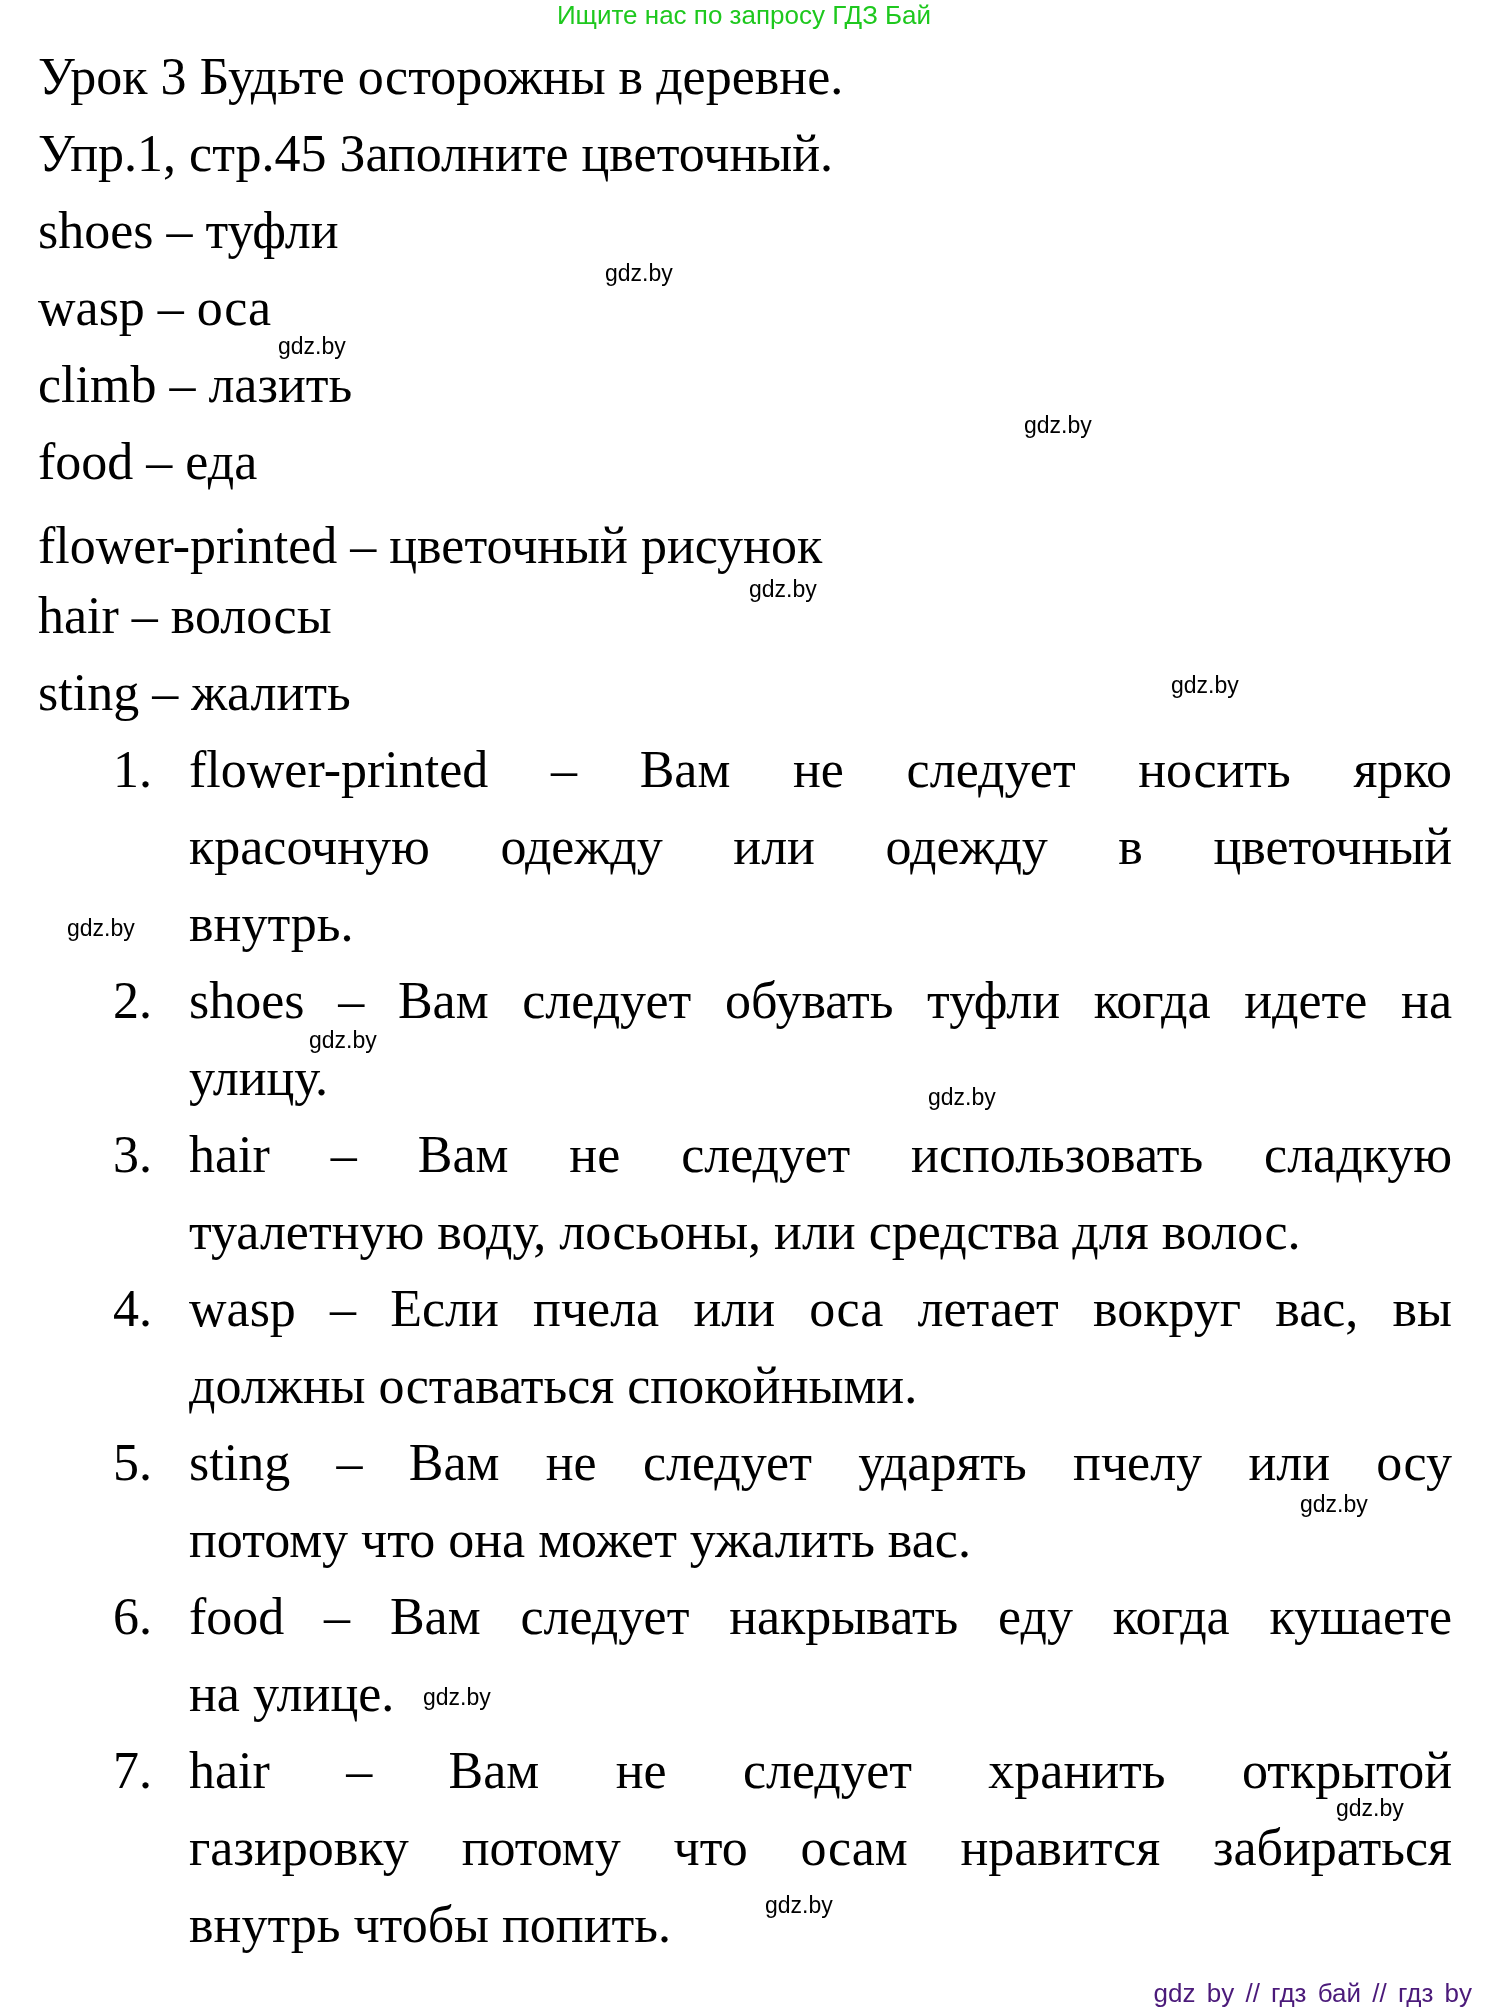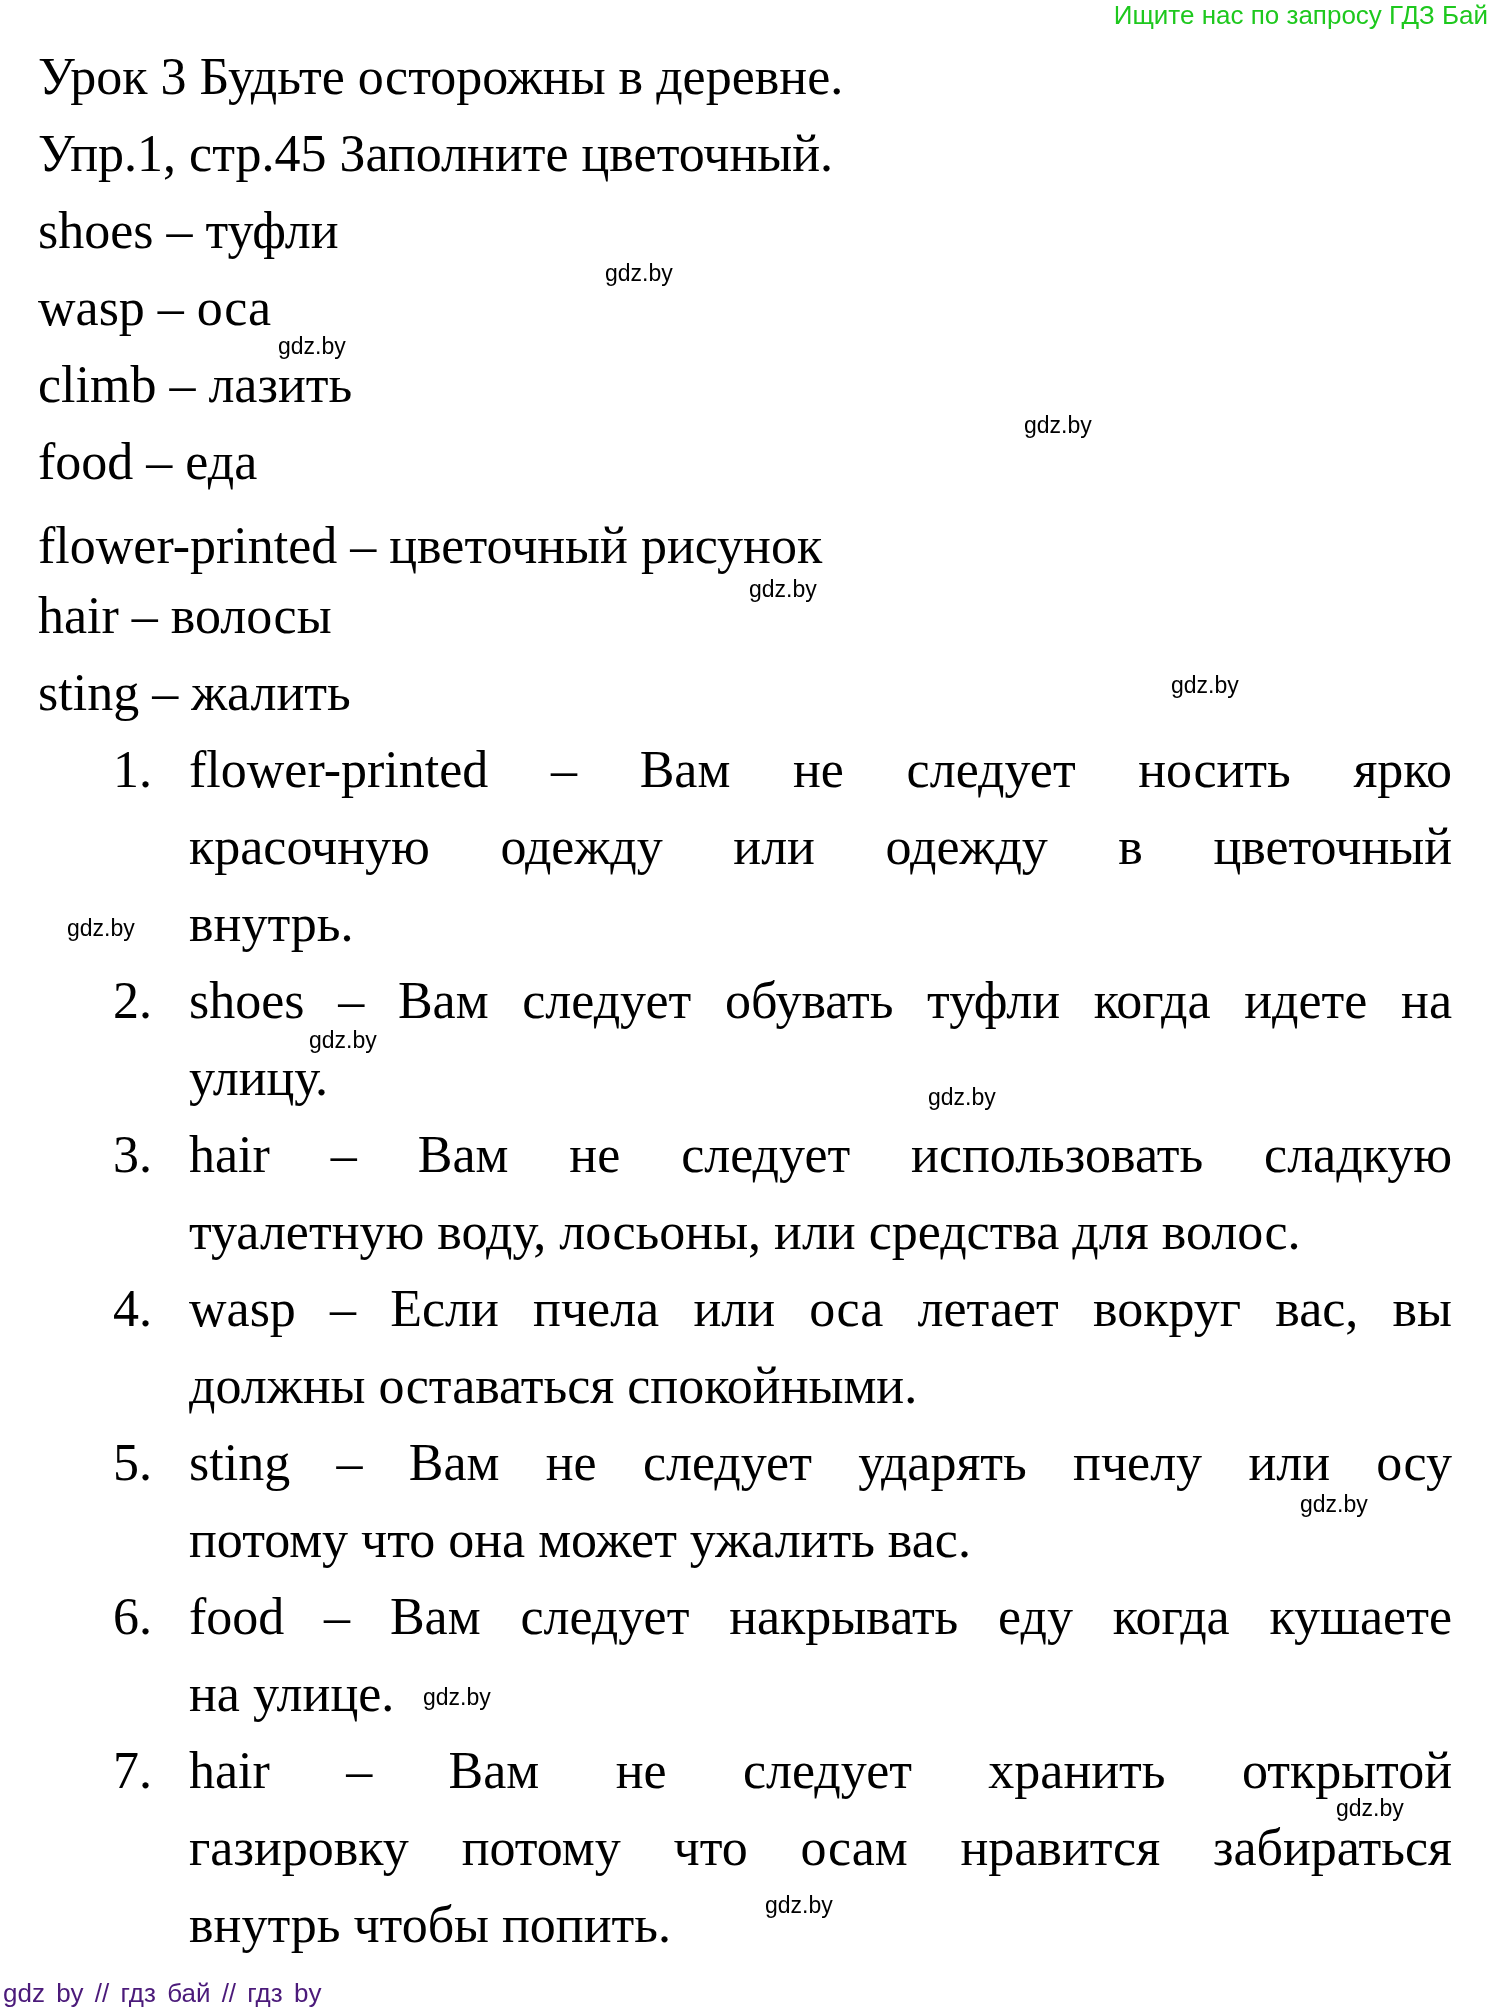--- a/index.html
+++ b/index.html
@@ -1,28 +1,28 @@
 <!DOCTYPE html>
 <html><head>
 <meta charset="utf-8">
 <style>
   html, body { margin:0; padding:0; background:#ffffff; }
   body { width:1488px; height:2014px; position:relative; overflow:hidden;
          font-family:"Liberation Serif","DejaVu Serif",serif; color:#000; }
-  .top-banner { position:absolute; top:0; left:0; width:1488px; text-align:right;
+  .top-banner { position:absolute; top:0; left:0; width:1488px; text-align:center;
                 font-family:"Liberation Sans","DejaVu Sans",sans-serif; font-size:26px;
                 line-height:30px; color:#1ec81e; }
   .line { position:absolute; left:38px; font-size:52px; line-height:60px; white-space:nowrap; }
   .item-num { position:absolute; left:113px; font-size:52px; line-height:60px; }
   .item-line { position:absolute; left:189px; width:1263px; font-size:52px; line-height:60px;
                white-space:nowrap; }
   .justify { text-align:justify; text-align-last:justify; white-space:normal;font-family:Liberation Serif, serif; }
   .wm { position:absolute; font-family:"Liberation Sans","DejaVu Sans",sans-serif;
         font-size:23px; line-height:30px; color:#000; }
-  .footer { position:absolute; top:1978px; left:3px; width:1460px; text-align:left;
+  .footer { position:absolute; top:1978px; left:12px; width:1460px; text-align:right;
             font-family:"Liberation Sans","DejaVu Sans",sans-serif; font-size:26px;
             line-height:30px; color:#4b1a7a; word-spacing:4px; }
 </style>
 </head>
 <body>
 
 <div class="top-banner">Ищите нас по запросу ГДЗ Бай</div>
 
 <div class="line" style="top:47px">Урок 3 Будьте осторожны в деревне.</div>
 <div class="line" style="top:124px">Упр.1, стр.45 Заполните цветочный.</div>

